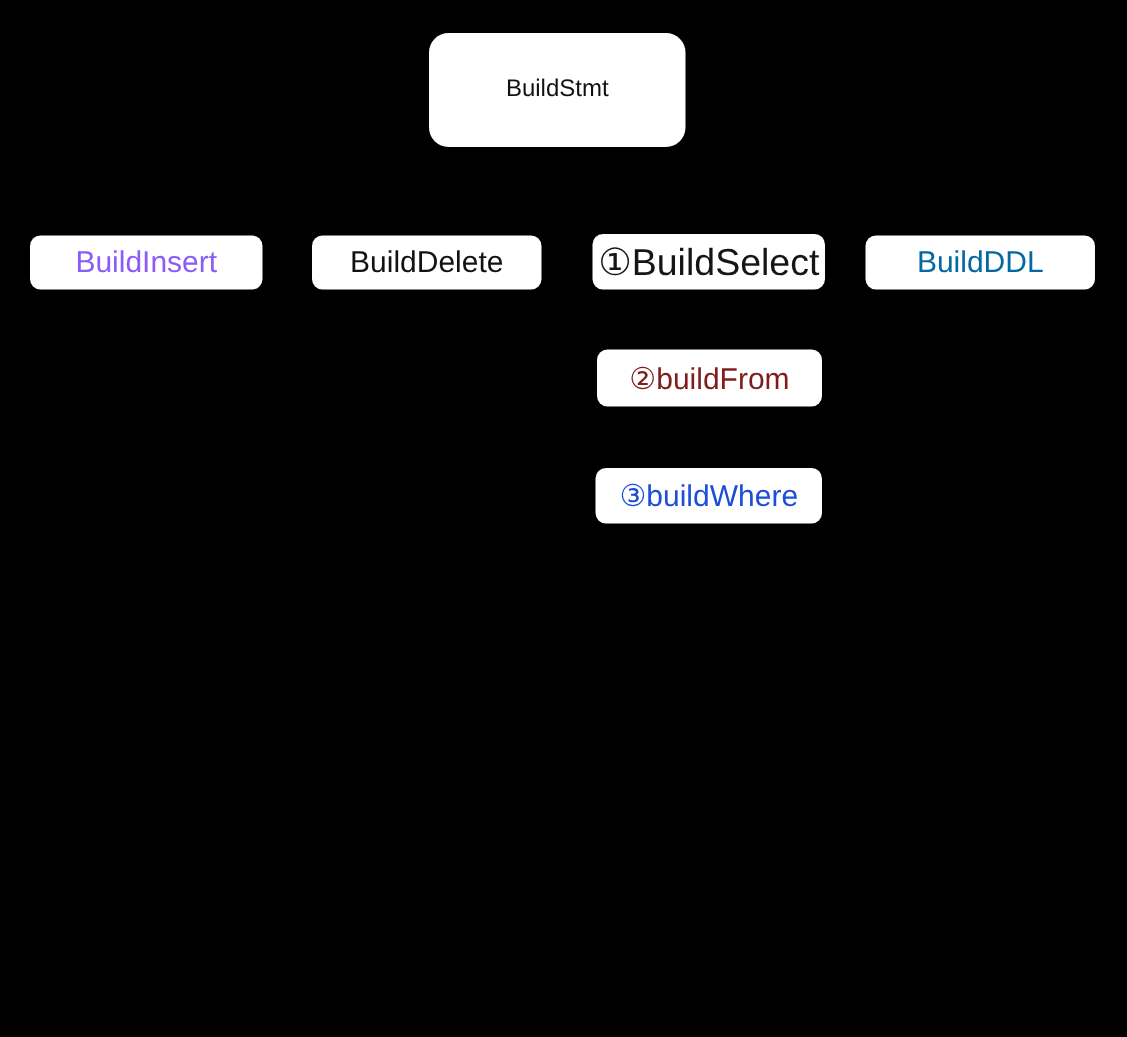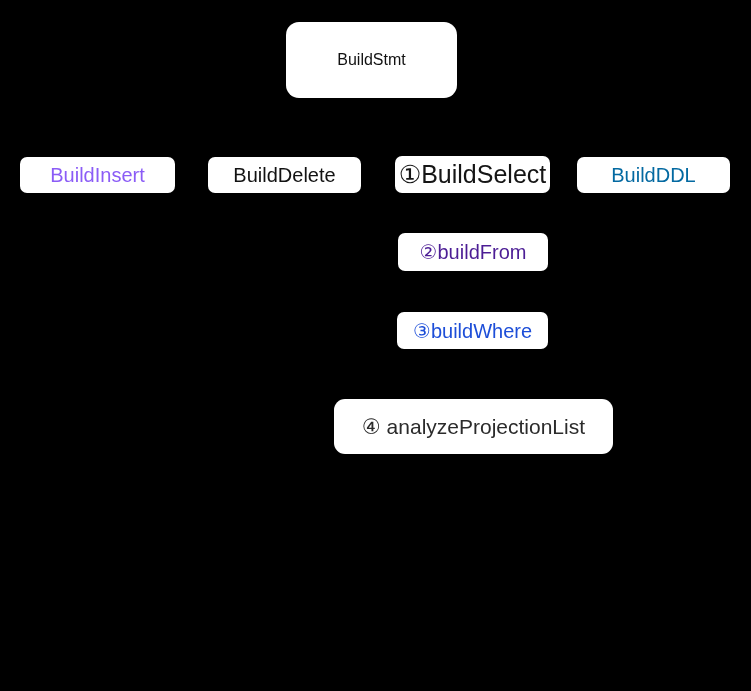--- a/index.html
+++ b/index.html
@@ -25,30 +25,29 @@
     box-sizing: border-box;
   }
   
   .n1 { left: 286px; top: 22px;  width: 171px; height: 76px; border-radius: 13px; font-size: 16px; color: #121212; }
   
   .n2 { left: 20px;  top: 157px; width: 155px; height: 36px; border-radius: 7px;  font-size: 20px; color: #8b5cf6; }
   .n3 { left: 208px; top: 157px; width: 153px; height: 36px; border-radius: 7px;  font-size: 20px; color: #121212; }
   .n4 { left: 395px; top: 156px; width: 155px; height: 37px; border-radius: 7px;  font-size: 25px; color: #151515; }
   .n5 { left: 577px; top: 157px; width: 153px; height: 36px; border-radius: 7px;  font-size: 20px; color: #0369a1; }
   
-  .n6 { left: 398px; top: 233px; width: 150px; height: 38px; border-radius: 7px;  font-size: 20px; color: #4c1d95; }
+  .n6 { left: 398px; top: 233px; width: 150px; height: 38px; border-radius: 7px;  font-size: 20px; color: #7f1d1d; }
   .n7 { left: 397px; top: 312px; width: 151px; height: 37px; border-radius: 7px;  font-size: 20px; color: #1d4ed8; }
   .n8 { left: 334px; top: 399px; width: 279px; height: 55px; border-radius: 11px; font-size: 21px; color: #2b2b2b; }
   .n9 { left: 334px; top: 505px; width: 279px; height: 55px; border-radius: 11px; font-size: 22px; color: #3f3f3f; }
 </style>
 </head>
 <body>
 
 <div class="stage">
   <div class="node n1">BuildStmt</div>
   <div class="node n2">BuildInsert</div>
   <div class="node n3">BuildDelete</div>
   <div class="node n4">①BuildSelect</div>
   <div class="node n5">BuildDDL</div>
   <div class="node n6">②buildFrom</div>
   <div class="node n7">③buildWhere</div>
-  <div class="node n8">④ analyzeProjectionList</div>
 </div>
 
 </body></html>

